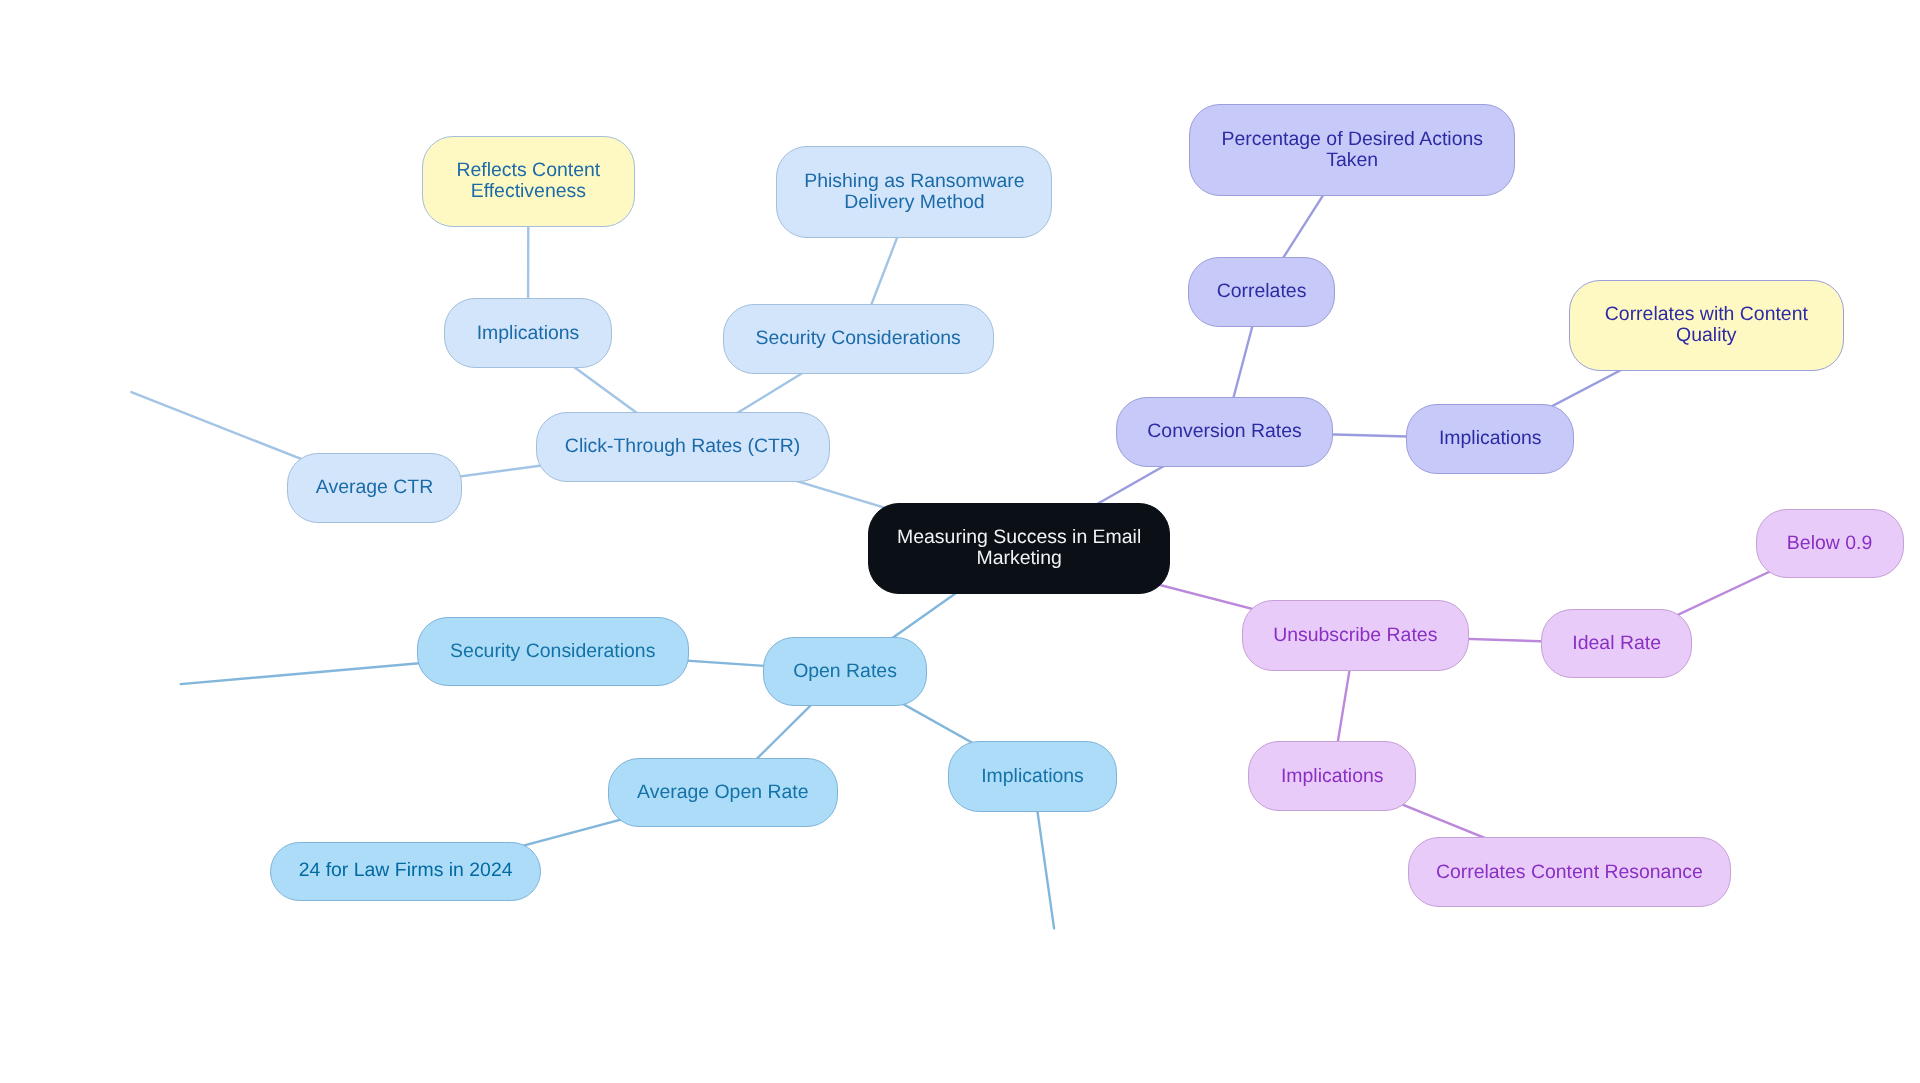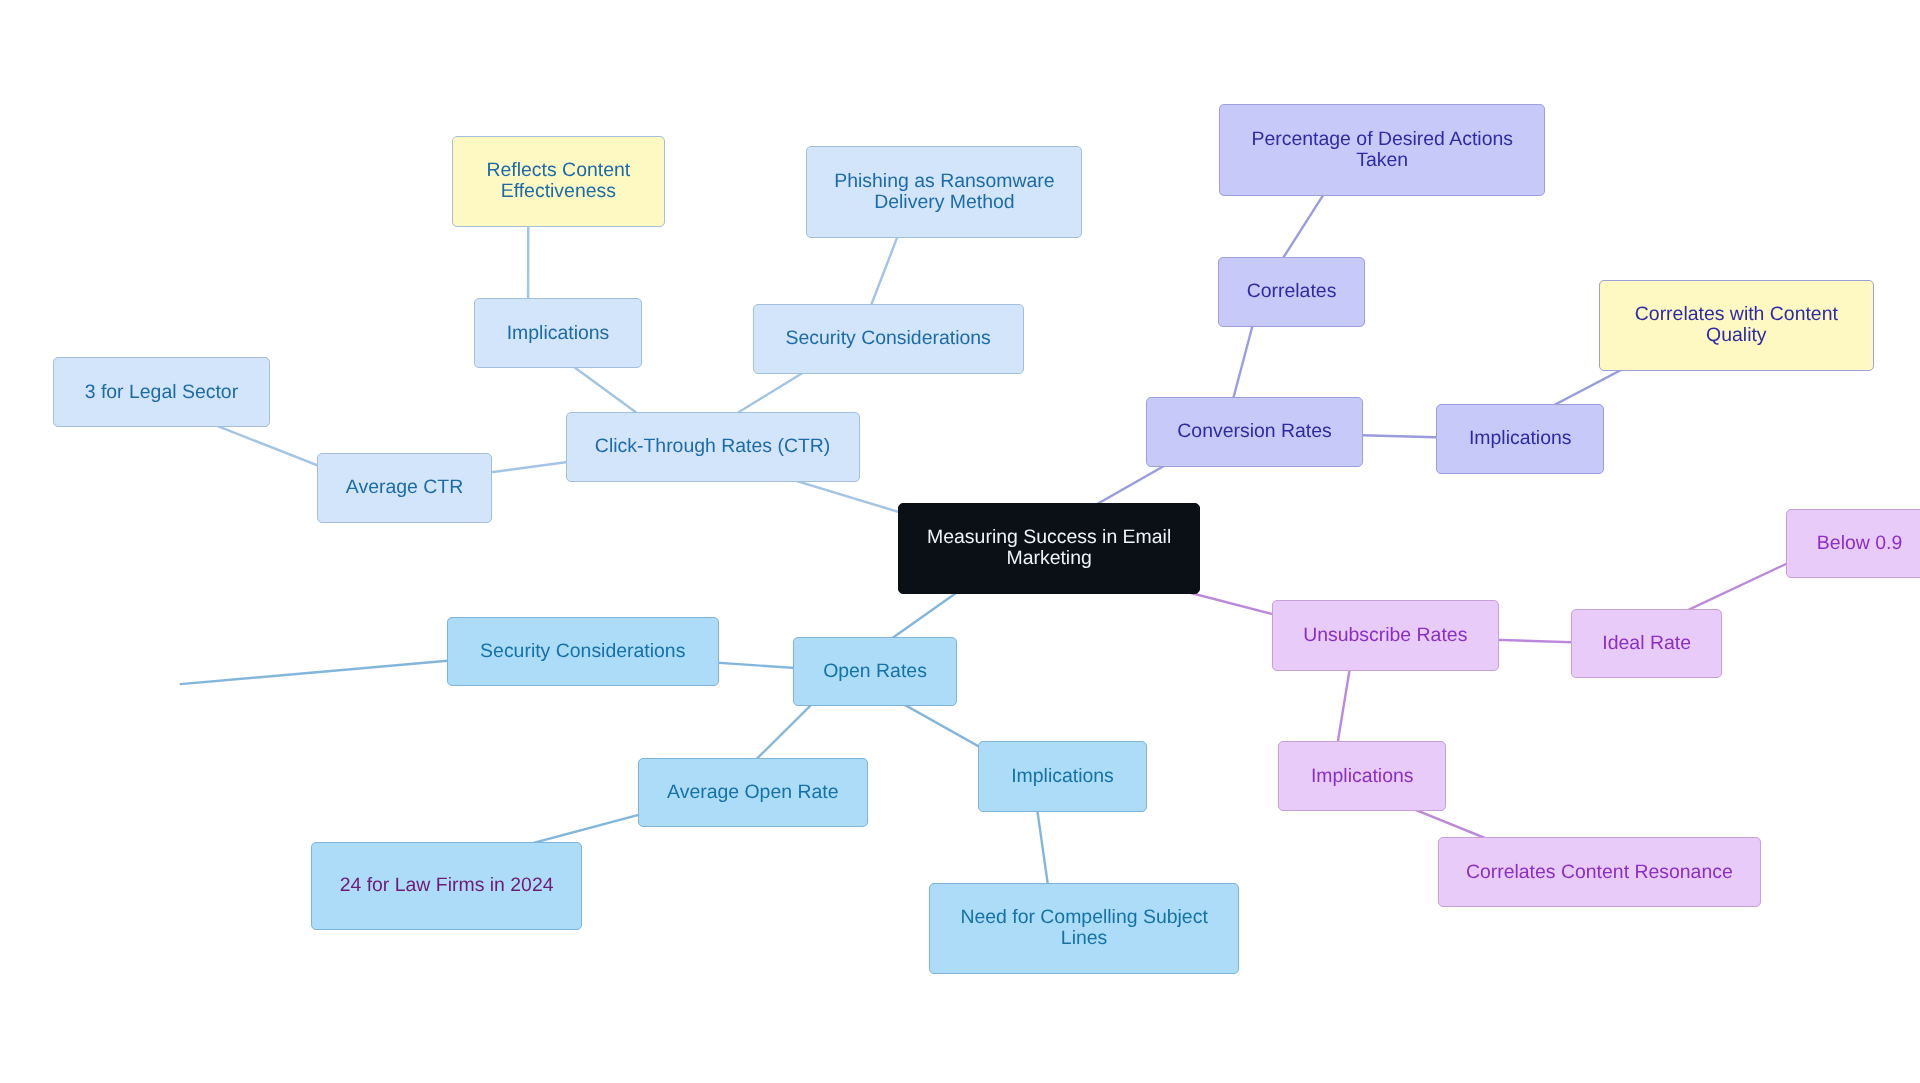--- a/index.html
+++ b/index.html
@@ -7,22 +7,22 @@
   body{width:1920px;height:1083px;overflow:hidden;
        font-family:"Liberation Sans",sans-serif;
        -webkit-font-smoothing:antialiased;
        -moz-osx-font-smoothing:grayscale;
        text-rendering:geometricPrecision;}
   #mindmap{position:relative;width:1920px;height:1083px;background:#ffffff;overflow:hidden;}
   #edge-layer{position:absolute;left:0;top:0;width:1920px;height:1083px;pointer-events:none;}
   #edge-layer .edge{stroke-width:2.4;stroke-linecap:round;fill:none;}
   #node-layer{position:absolute;left:0;top:0;width:1920px;height:1083px;}
   .node{position:absolute;box-sizing:border-box;display:flex;align-items:center;
-        justify-content:center;text-align:center;border-radius:5px;
-        border:1.5px solid transparent;margin-left:30px;}
+        justify-content:center;text-align:center;border-radius:31px;
+        border:1.5px solid transparent;}
   .node .label{font-size:19.45px;line-height:21.1px;white-space:pre-line;
                padding:0 3px;display:block;
                transform:translateZ(0);}
 </style>
 </head>
 <body>
 
 <div id="mindmap">
 
   <svg id="edge-layer" viewBox="0 0 1920 1083" width="1920" height="1083">
@@ -70,23 +70,20 @@
     <div class="node blue1" style="left:722.6px;top:303.7px;width:271.2px;height:70.3px;background:#D3E5FB;border-color:#A3BFDC;color:#1B6BA9">
       <span class="label">Security Considerations</span>
     </div>
     <div class="node blue1" style="left:776.4px;top:146.4px;width:276.1px;height:91.9px;background:#D3E5FB;border-color:#A3BFDC;color:#1B6BA9">
       <span class="label">Phishing as Ransomware
 Delivery Method</span>
     </div>
     <div class="node blue1" style="left:287.3px;top:453.0px;width:174.5px;height:69.9px;background:#D3E5FB;border-color:#A3BFDC;color:#1B6BA9">
       <span class="label">Average CTR</span>
     </div>
-    <div class="node blue1" style="left:23.0px;top:357.2px;width:216.8px;height:69.9px;background:#D3E5FB;border-color:#A3BFDC;color:#1B6BA9">
-      <span class="label">3 for Legal Sector</span>
-    </div>
     <div class="node purple" style="left:1116.2px;top:396.5px;width:216.7px;height:70.0px;background:#C7C9F8;border-color:#9C9FD9;color:#2D2BA4">
       <span class="label">Conversion Rates</span>
     </div>
     <div class="node purple" style="left:1188.3px;top:256.9px;width:146.5px;height:69.8px;background:#C7C9F8;border-color:#9C9FD9;color:#2D2BA4">
       <span class="label">Correlates</span>
     </div>
     <div class="node purple" style="left:1189.1px;top:103.7px;width:326.3px;height:91.9px;background:#C7C9F8;border-color:#9C9FD9;color:#2D2BA4">
       <span class="label">Percentage of Desired Actions
 Taken</span>
     </div>
@@ -99,29 +96,25 @@
     </div>
     <div class="node blue2" style="left:763.0px;top:636.5px;width:164.0px;height:69.8px;background:#ACDCF8;border-color:#7FB3D9;color:#1472A7">
       <span class="label">Open Rates</span>
     </div>
     <div class="node blue2" style="left:417.0px;top:616.5px;width:271.5px;height:69.9px;background:#ACDCF8;border-color:#7FB3D9;color:#1472A7">
       <span class="label">Security Considerations</span>
     </div>
     <div class="node blue2" style="left:607.6px;top:757.7px;width:230.4px;height:69.3px;background:#ACDCF8;border-color:#7FB3D9;color:#1472A7">
       <span class="label">Average Open Rate</span>
     </div>
-    <div class="node blue2" style="left:281px;top:841.5px;width:271.2px;height:88px;background:#ACDCF8;border-color:#7FB3D9;color:#701a75">
+    <div class="node blue2" style="left:270px;top:841.5px;width:271.2px;height:59px;background:#ACDCF8;border-color:#7FB3D9;color:#0369a1">
       <span class="label">24 for Law Firms in 2024</span>
     </div>
     <div class="node blue2" style="left:948.3px;top:741.3px;width:168.4px;height:70.7px;background:#ACDCF8;border-color:#7FB3D9;color:#1472A7">
       <span class="label">Implications</span>
-    </div>
-    <div class="node blue2" style="left:899.1px;top:882.8px;width:310.0px;height:91.1px;background:#ACDCF8;border-color:#7FB3D9;color:#1472A7">
-      <span class="label">Need for Compelling Subject
-Lines</span>
     </div>
     <div class="node pink" style="left:1241.5px;top:599.5px;width:227.5px;height:71.7px;background:#E8CBF9;border-color:#C6A0D6;color:#8A2FC3">
       <span class="label">Unsubscribe Rates</span>
     </div>
     <div class="node pink" style="left:1541.2px;top:608.9px;width:150.9px;height:69.5px;background:#E8CBF9;border-color:#C6A0D6;color:#8A2FC3">
       <span class="label">Ideal Rate</span>
     </div>
     <div class="node pink" style="left:1755.5px;top:508.6px;width:148.1px;height:69.8px;background:#E8CBF9;border-color:#C6A0D6;color:#8A2FC3">
       <span class="label">Below 0.9</span>
     </div>

